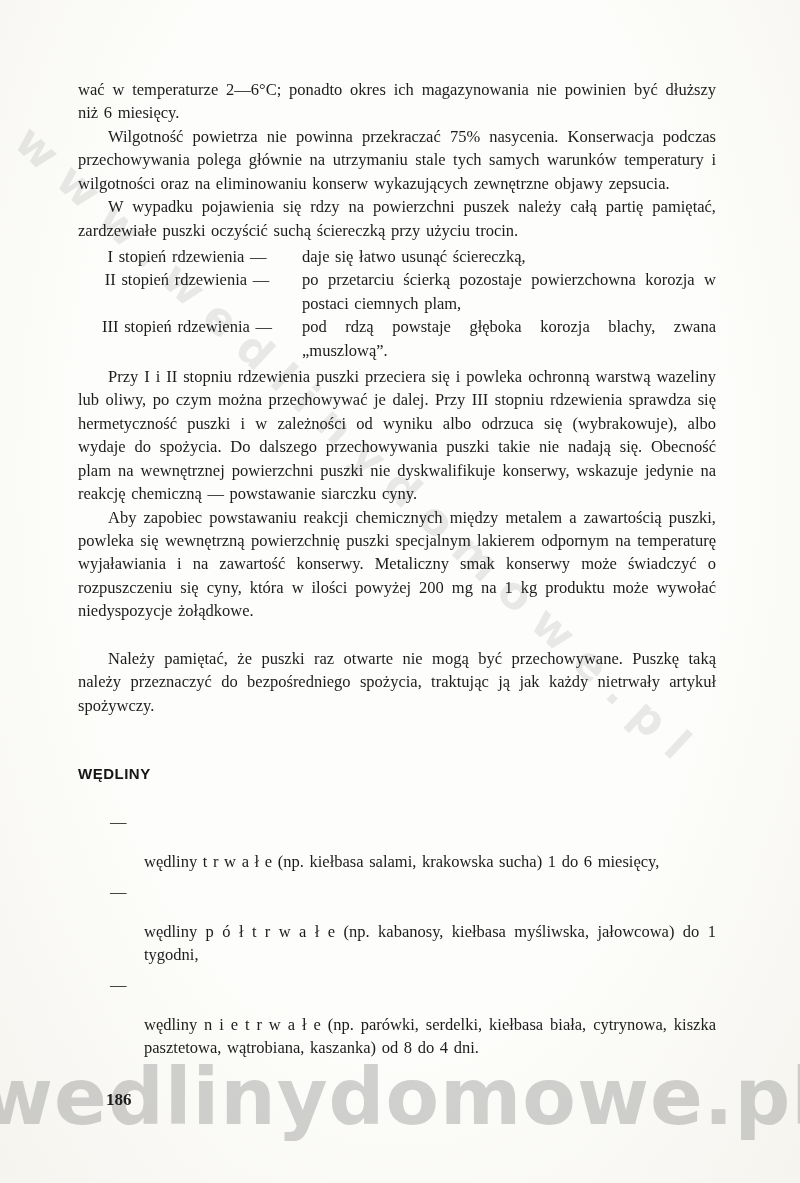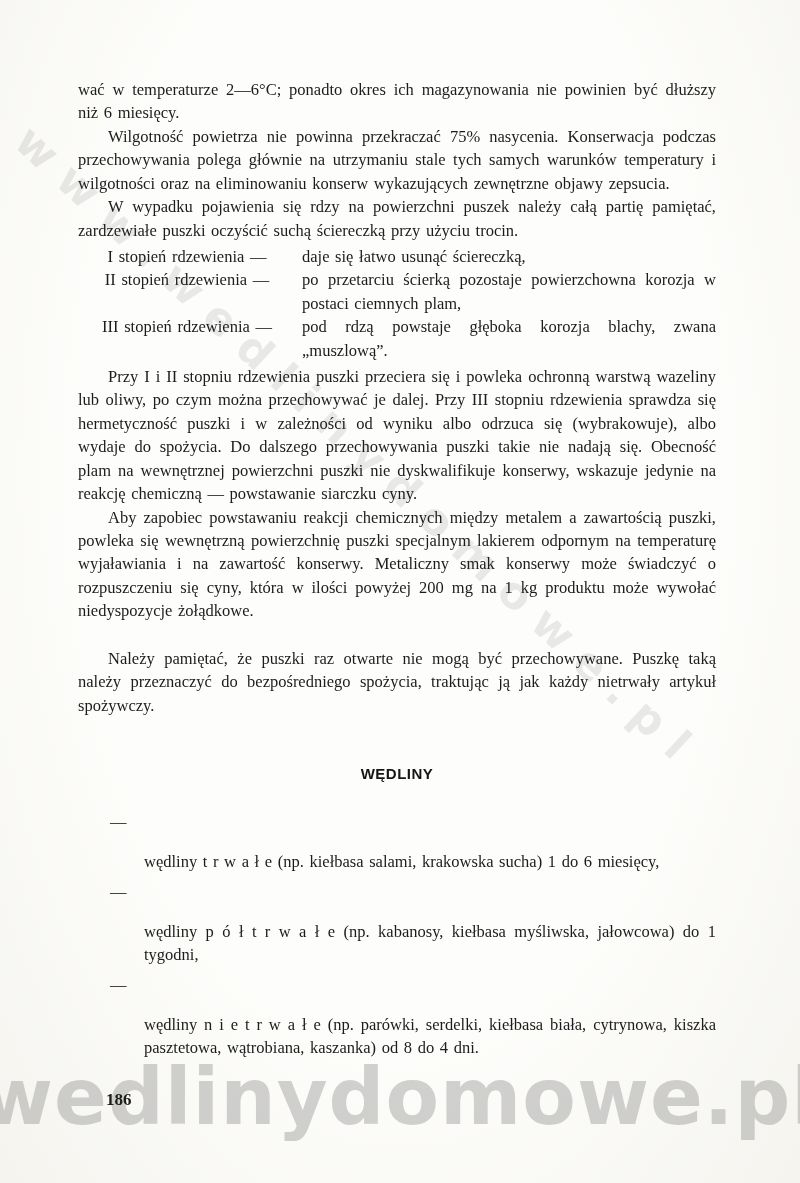--- a/index.html
+++ b/index.html
@@ -72,21 +72,21 @@
   .degree-def { flex: 1; margin-left: 6px; text-align: justify; }
 
   
   .section-heading {
     font-family: "Liberation Sans", sans-serif;
     font-size: 15px;
     font-weight: bold;
     letter-spacing: 0.5px;
     color: #151515;
     margin: 46px 0 26px 0;
-    text-align: center;
+    text-align: left;
   }
 
   
   .bullet-list { margin: 2px 0 0 32px; }
   .bullet-item { display: flex; margin-bottom: 6px; }
   .bullet-dash { flex: 0 0 34px; }
   .bullet-text { flex: 1; text-align: justify; margin-top: 40px; }
 
   
   .page-number {

